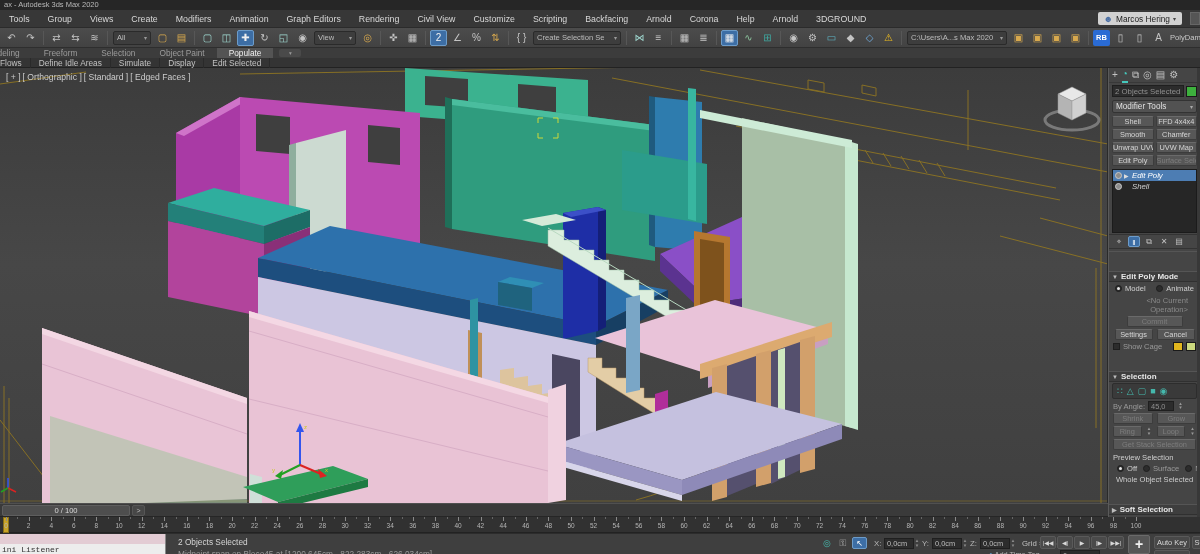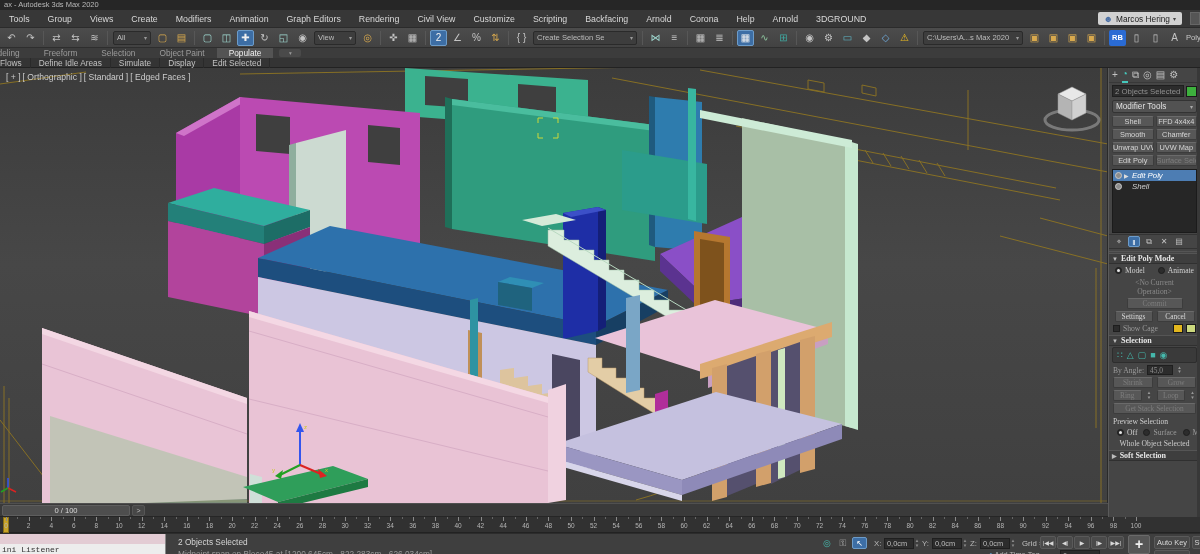--- a/index.html
+++ b/index.html
@@ -80,34 +80,34 @@
   .stack-row { display:flex; align-items:center; height:11px; gap:2px; padding:0 2px; color:#cfcfcf; }
   .stack-row.selected { background:#4d7db3; color:#fff; }
   .stack-row .sname { font-style:italic; font-size:7.8px; }
   .eye { width:7px; height:7px; border-radius:50%; border:1px solid #c9c9c9; background:#8d8d8d; flex:none; }
   .sexp { font-size:6px; color:#ddd; width:6px; }
   .stack-tools { display:flex; align-items:center; gap:3px; padding:1px 4px; height:13px;
     border-top:1px solid #333; }
   .stool { width:12px; height:11px; color:#c2c2c2; font-size:8px; text-align:center; line-height:11px; }
   .stool.active { background:#3d6ea5; border:1px solid #6d9cc9; border-radius:2px; color:#fff; }
   .splitter { height:4px; border-top:1px solid #333; border-bottom:1px solid #555; margin:1px 0; }
-  .rollout { margin-top:1px;font-family:Liberation Serif, serif; }
+  .rollout { margin-top:19px; }
   .ro-head { height:11px; background:#3e3e3e; border-top:1px solid #555; border-bottom:1px solid #303030;
     display:flex; align-items:center; padding:0 3px; gap:3px; color:#e6e6e6; font-weight:bold;
     font-size:8px; }
   .ro-head .tri { font-size:6px; color:#bbb; }
   .row { display:flex; align-items:center; gap:3px; padding:1px 4px; }
   .radio { width:7px; height:7px; border-radius:50%; border:1px solid #1e1e1e; background:#2c2c2c;
     position:relative; flex:none; }
   .radio.sel::after { content:""; position:absolute; left:1px; top:1px; width:3px; height:3px;
     border-radius:50%; background:#e8e8e8; }
   .cblab { color:#9a9a9a; font-size:7.6px; white-space:nowrap; }
   .cblab.lit { color:#d0d0d0; }
   .checkbox { width:7px; height:7px; background:#2c2c2c; border:1px solid #1e1e1e; flex:none; }
-  .dimtext { color:#8a8a8a; font-size:7.6px; text-align:center; padding:1px 12px; }
+  .dimtext { color:#8a8a8a; font-size:7.6px; text-align:right; padding:1px 12px; }
   .ctext { color:#cccccc; font-size:7.6px; text-align:center; padding:1px 0; }
   .spinbox { width:26px; height:10px; background:#2c2c2c; border:1px solid #1f1f1f; color:#8f8f8f;
     font-size:7.4px; line-height:9px; padding-left:2px; }
   .spin { width:7px; height:10px; display:flex; flex-direction:column; align-items:center;
     justify-content:center; color:#999; font-size:4.5px; line-height:4.5px; }
   .selicons { display:flex; gap:4px; padding:2px 4px; align-items:center; background:#3a3a3a;
     margin:1px 3px; border:1px solid #2d2d2d; border-radius:2px; }
   .selicon { color:#45b8ac; font-size:9px; line-height:10px; }
   .cage-sw { width:10px; height:9px; border:1px solid #1a1a1a; }
   .panel-scroll { position:absolute; right:0; top:0; width:3px; height:100%; background:#383838; }
@@ -223,21 +223,21 @@
     <span class="tb-sep"></span>
     <span class="tb-btn">✜</span>
     <span class="tb-btn">▦</span>
     <span class="tb-sep"></span>
     <span class="tb-btn active" style="color: rgb(240, 240, 240);">2</span>
     <span class="tb-btn">∠</span>
     <span class="tb-btn">%</span>
     <span class="tb-btn" style="color: rgb(216, 169, 78);">⇅</span>
     <span class="tb-sep"></span>
     <span class="tb-btn">{ }</span>
-    <div class="tb-dd" style="width: 104px;">
+    <div class="tb-dd" style="width: 88px;">
       <span class="tb-dd-label">Create Selection Se</span>
       <span class="tb-dd-arrow">▾</span>
     </div>
     <span class="tb-sep"></span>
     <span class="tb-btn" style="color: rgb(159, 216, 208);">⋈</span>
     <span class="tb-btn">≡</span>
     <span class="tb-sep"></span>
     <span class="tb-btn">▦</span>
     <span class="tb-btn">≣</span>
     <span class="tb-sep"></span>

